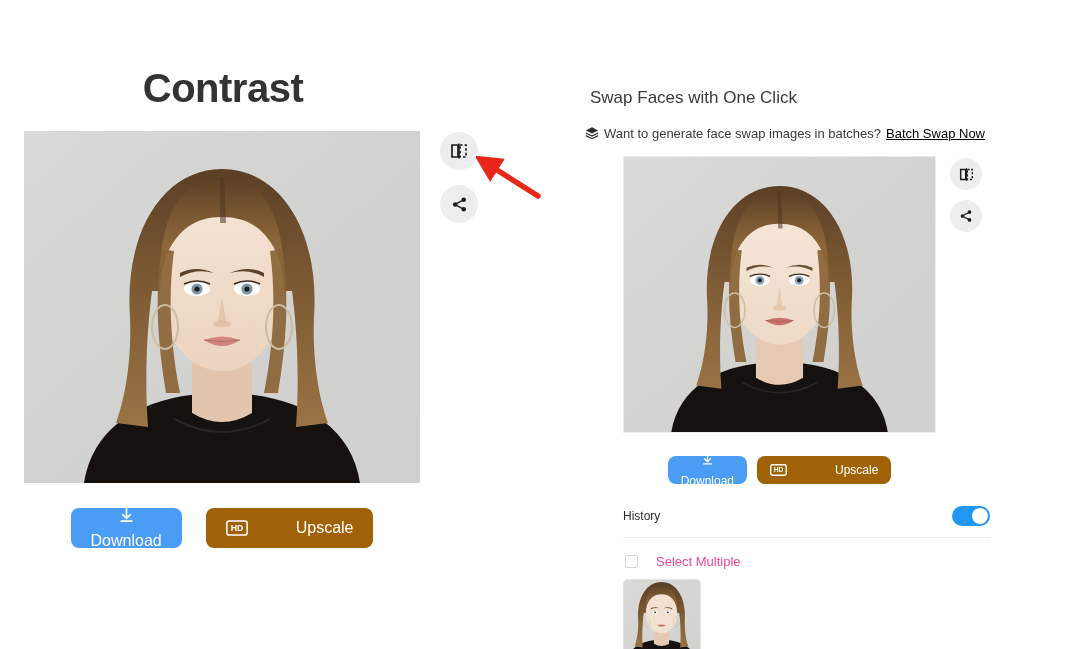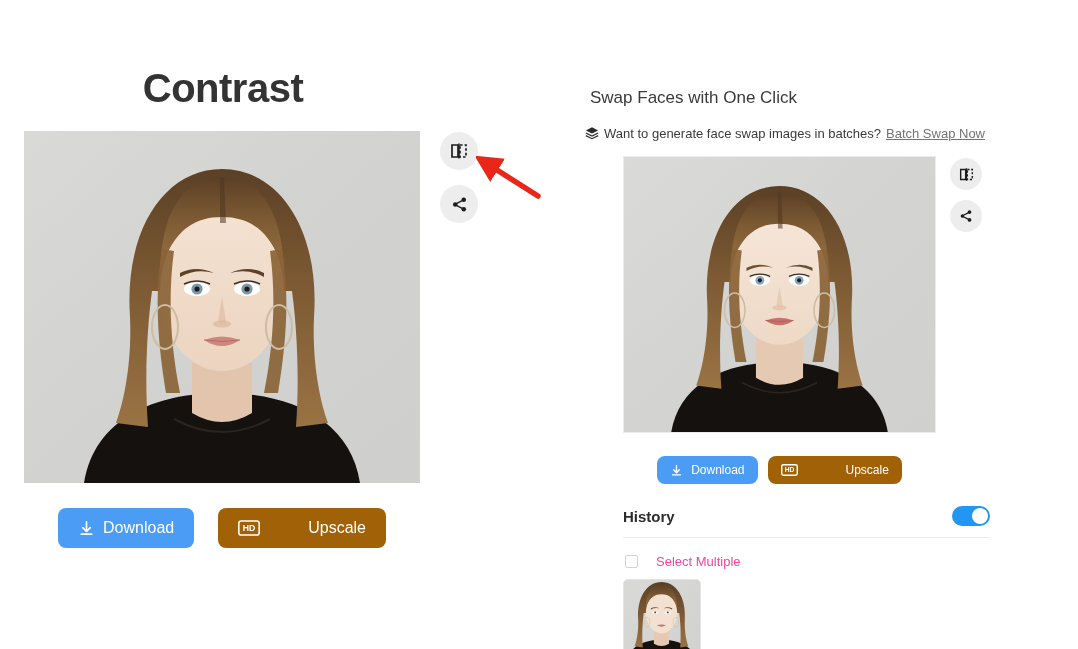--- a/index.html
+++ b/index.html
@@ -90,21 +90,21 @@
     display: inline-flex;
     align-items: center;
     justify-content: center;
     gap: 8px;
     border: none;
     border-radius: 8px;
     color: #ffffff;
     cursor: pointer;
     font-family: "Liberation Sans", sans-serif;
   }
-  .btn-download { background: #4a9cf5; }
+  .btn-download { background: #4a9cf5; flex-direction: column; }
   .btn-upscale  { background: #a16207; gap: 48px; }
 
   .btn-lg { height: 40px; padding: 0 20px; font-size: 16px; }
   .btn-sm { height: 28px; padding: 0 13px; font-size: 12px; }
 
   
   .right-panel {
     position: absolute;
     left: 540px; top: 0;
     width: 538px;
@@ -124,21 +124,21 @@
     position: absolute;
     left: 45px; top: 94px;
     display: flex;
     align-items: flex-start;
     gap: 5px;
     font-size: 13px;
     color: #3a3a3a;
     white-space: nowrap;
   }
   .batch-link {
-    color: #737373;
+    color: #000000;
     text-decoration: underline;
     cursor: pointer;
   }
 
   .result-image-wrap {
     position: absolute;
     left: 83px; top: 124px;
     width: 313px;
     height: 277px;
     overflow: hidden;
@@ -169,22 +169,22 @@
     width: 367px;
   }
   .history-head {
     display: flex;
     align-items: center;
     justify-content: space-between;
     padding-bottom: 11px;
     border-bottom: 1px solid #ececec;
   }
   .history-title {
-    font-size: 15px;
-    font-weight: bold;
+    font-size: 12px;
+    font-weight: normal;
     color: #2c2c2c;
   }
   .toggle {
     width: 38px; height: 20px;
     border-radius: 10px;
     background: #2196f3;
     position: relative;
     cursor: pointer;
     flex: none;
   }

